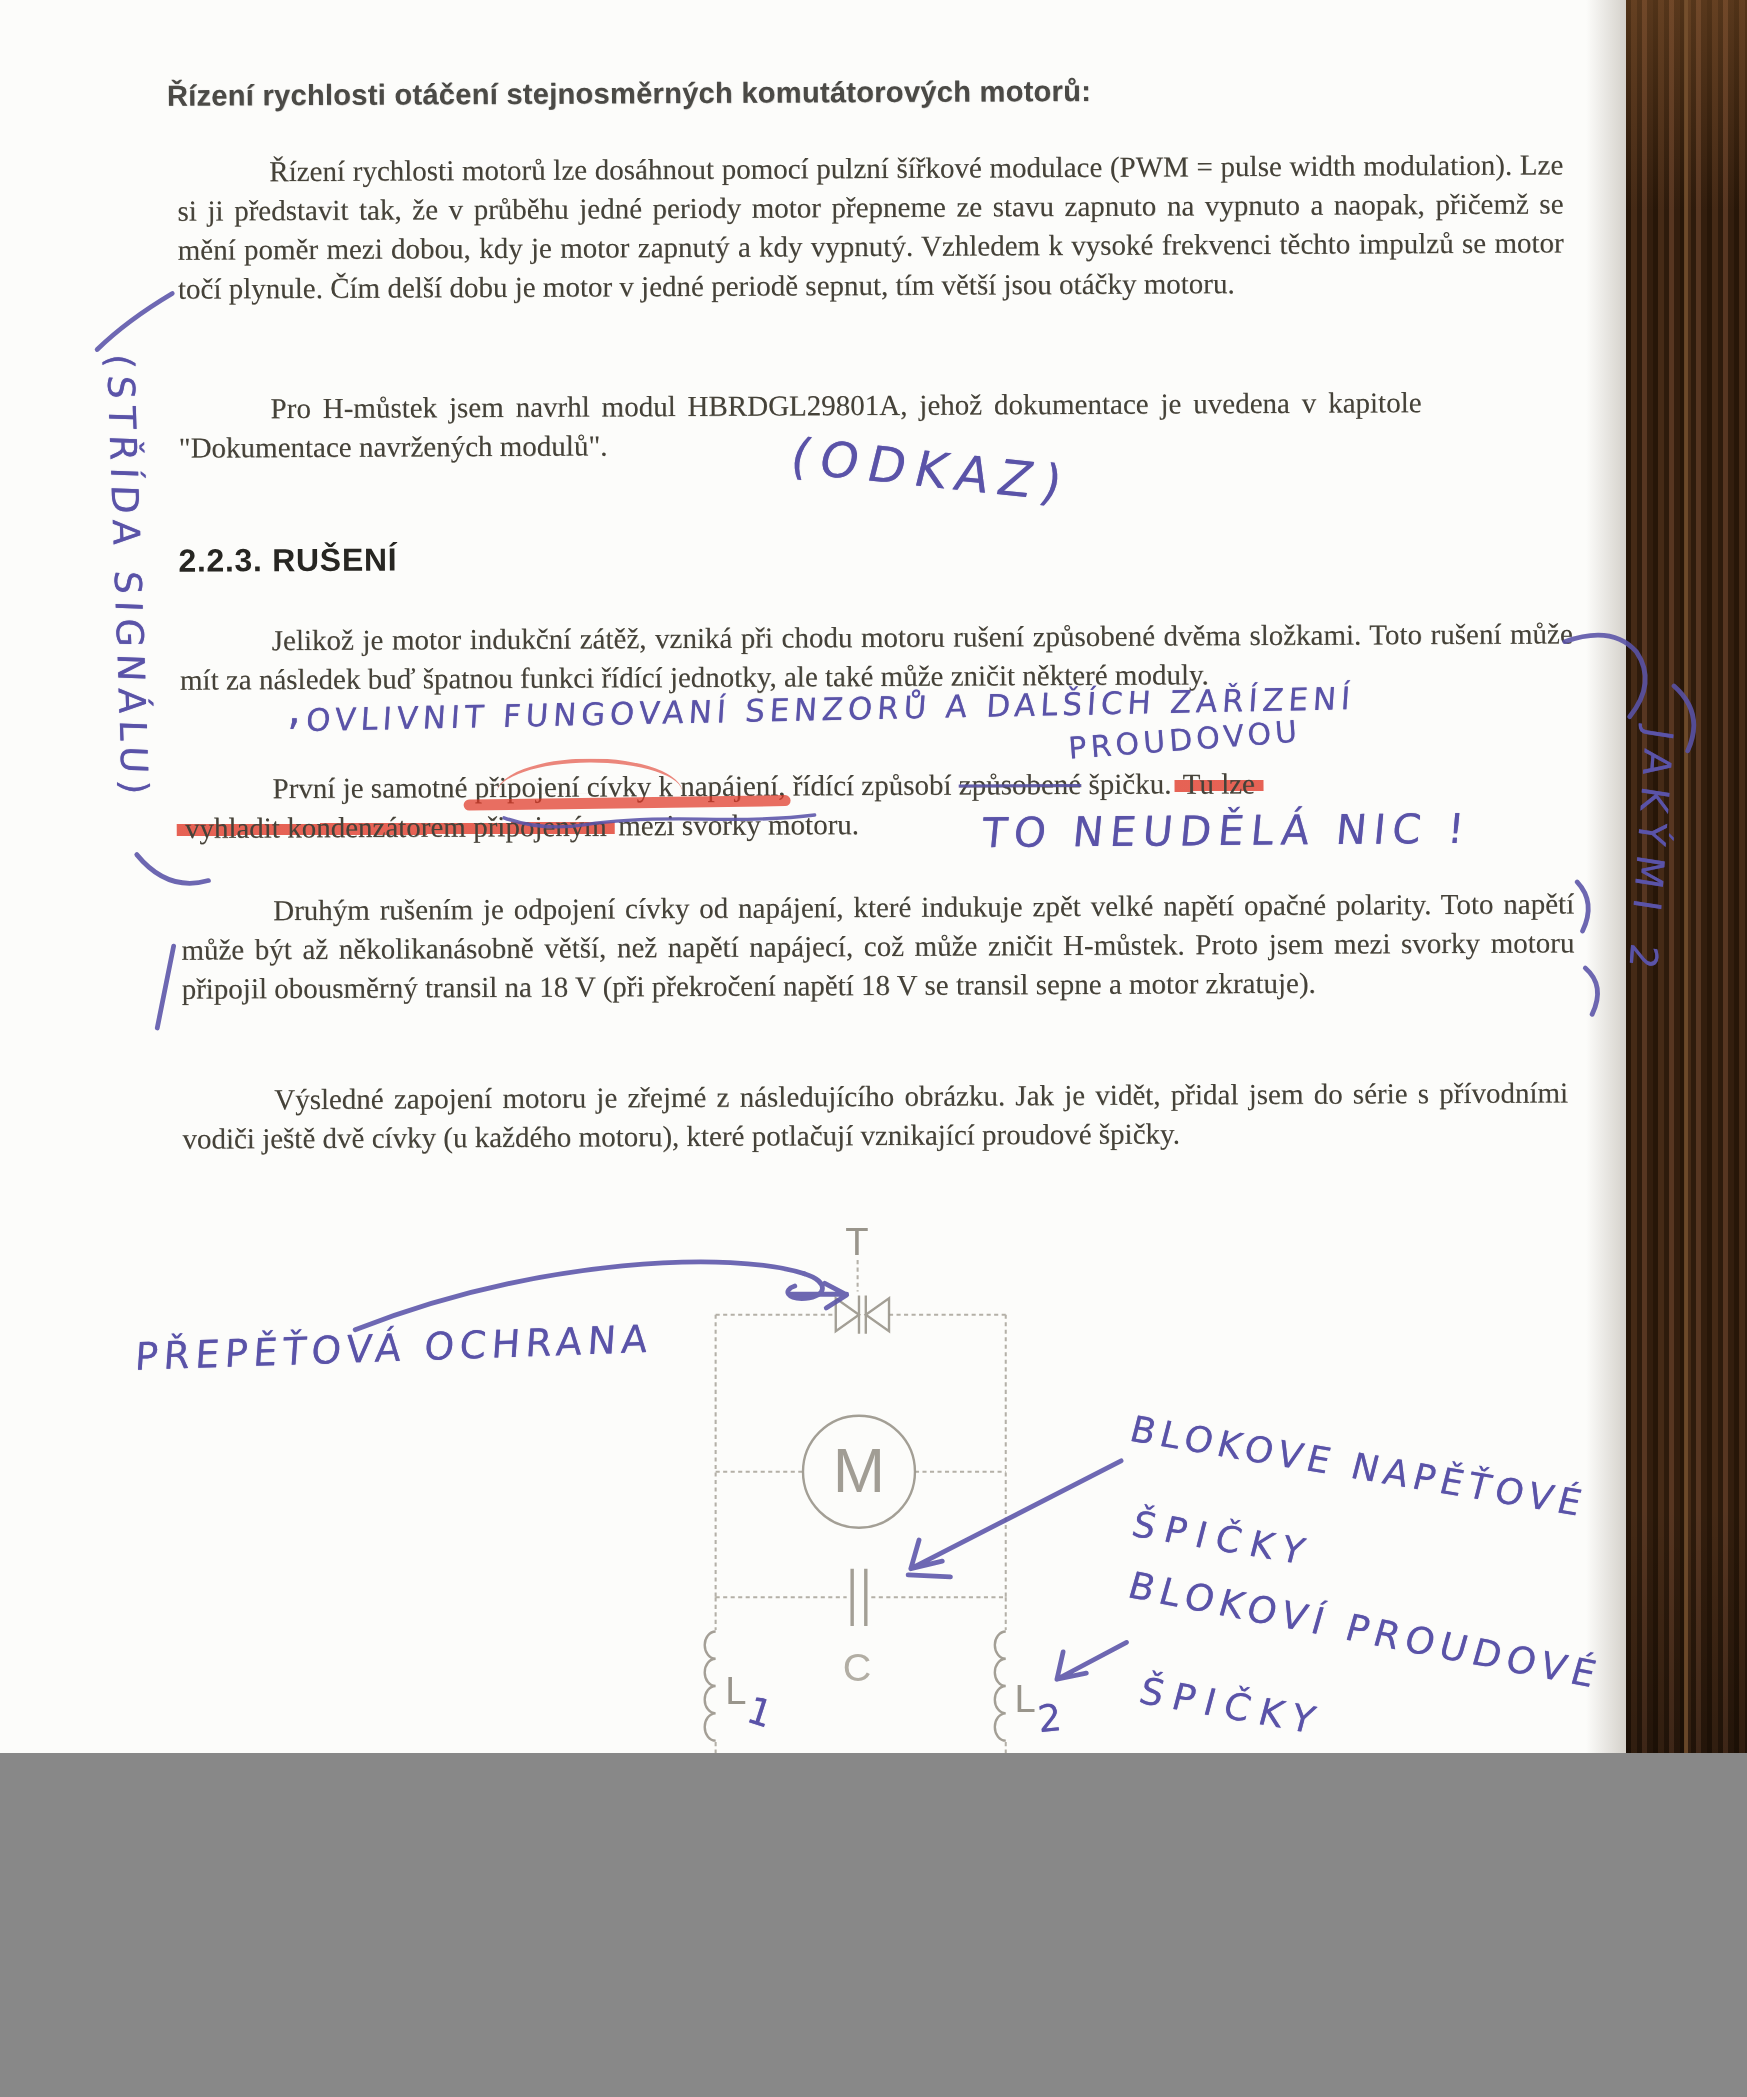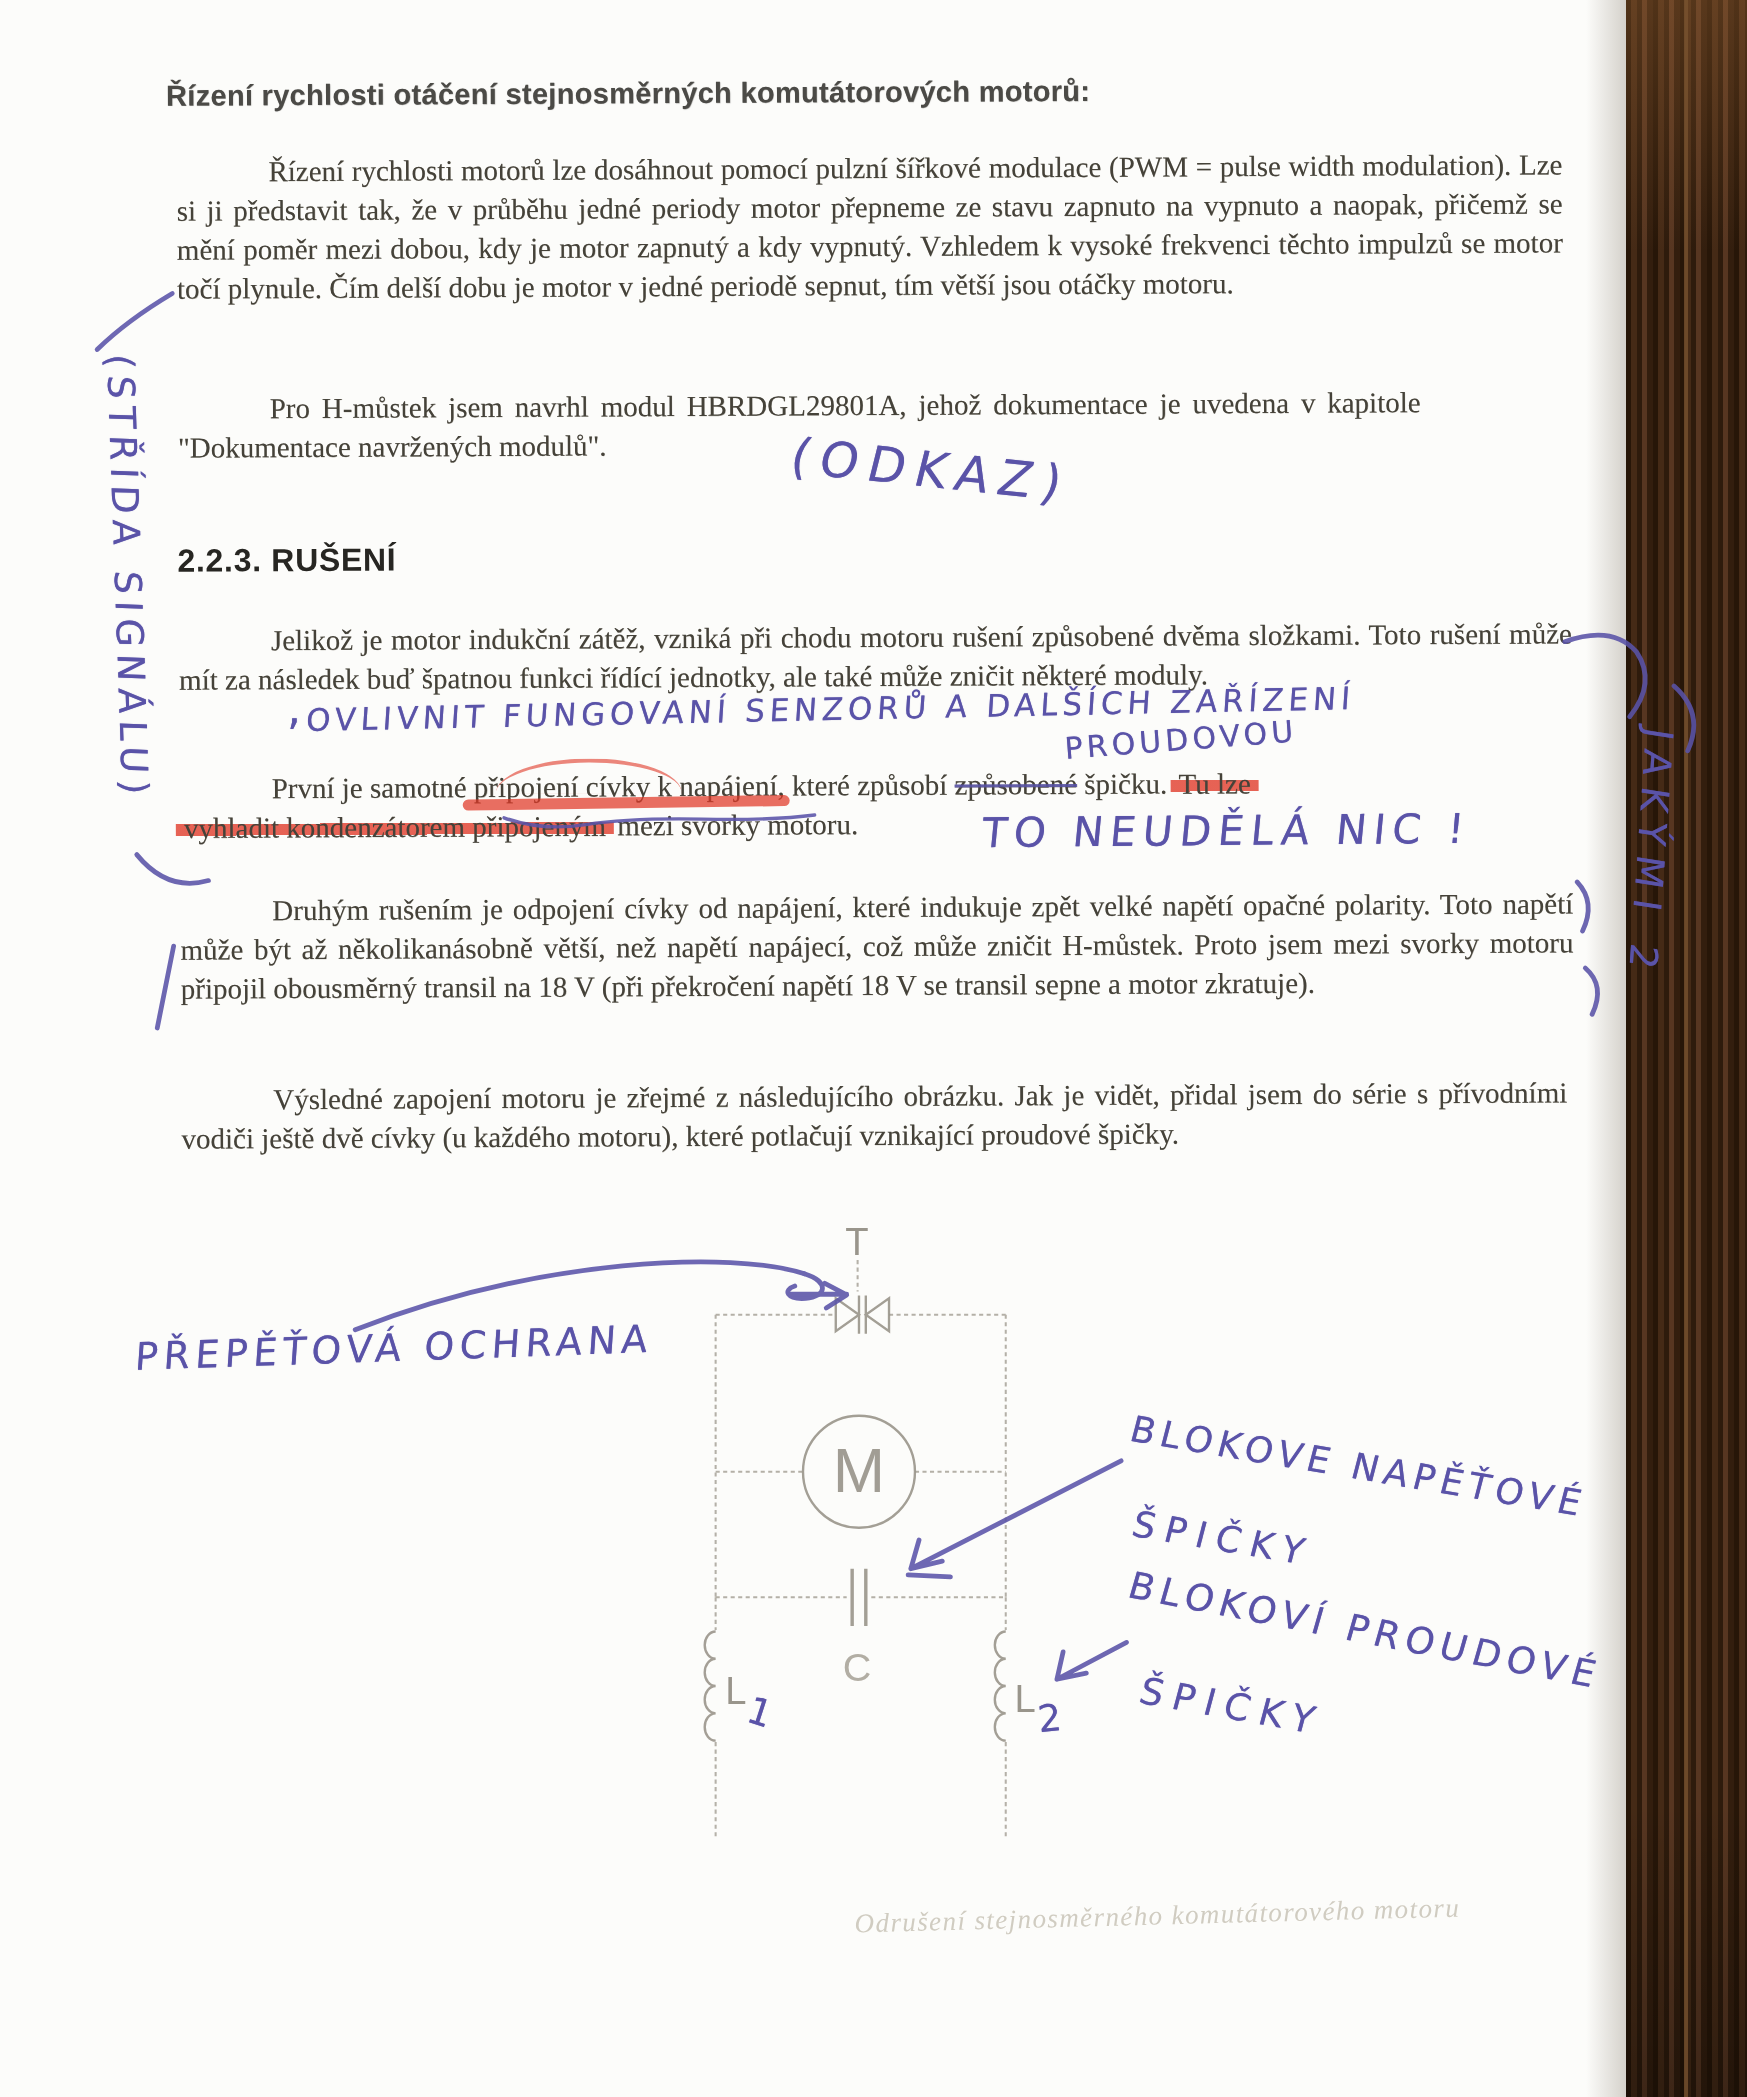--- a/index.html
+++ b/index.html
@@ -1,16 +1,16 @@
 <!DOCTYPE html>
 <html style="font-size:11px"><head>
 <meta charset="utf-8">
 <style>
   html,body{margin:0;padding:0;background:#888;}
-  .page{position:relative;width:1748px;height:2097px;background:#fcfcfa;overflow:hidden;
+  .page{position:relative;width:1748px;height:1753px;background:#fcfcfa;overflow:hidden;
         font-family:"Liberation Serif","DejaVu Serif",serif;}
   
   .wood{position:absolute;top:0;right:0;width:122px;height:100%;
         background:
           linear-gradient(180deg, rgba(160,105,55,.35) 0%, rgba(0,0,0,0) 12%, rgba(0,0,0,0) 86%, rgba(0,0,0,.30) 100%),
           repeating-linear-gradient(90deg,#271608 0 4.8px,#452a16 4.8px 11px,#2e1b0c 11px 16.4px,#573621 16.4px 21px,#331e0e 21px 27px),
           #3a2212;}
   .wood-gap{position:absolute;top:0;right:60px;width:4.1px;height:100%;background:#7a5430;opacity:.75;filter:blur(0.7px);}
   .paper-shadow{position:absolute;top:0;right:122px;width:40px;height:100%;
         background:linear-gradient(90deg, rgba(120,108,90,0), rgba(110,98,80,.28));}
@@ -56,21 +56,21 @@
 
     <div class="printed indent" style="left:181px;top:149px;width:1386px;">Řízení rychlosti motorů lze dosáhnout pomocí pulzní šířkové modulace (PWM = pulse width modulation). Lze si ji představit tak, že v průběhu jedné periody motor přepneme ze stavu zapnuto na vypnuto a naopak, přičemž se mění poměr mezi dobou, kdy je motor zapnutý a kdy vypnutý. Vzhledem k vysoké frekvenci těchto impulzů se motor točí plynule. Čím delší dobu je motor v jedné periodě sepnut, tím větší jsou otáčky motoru.</div>
 
     <div class="printed indent" style="left:181px;top:386px;width:1243px;">Pro H-můstek jsem navrhl modul HBRDGL29801A, jehož dokumentace je uvedena v kapitole "Dokumentace navržených modulů".</div>
 
     <div class="sec-head" style="left:180px;top:539px;">2.2.3. RUŠENÍ</div>
 
     <div class="printed indent" style="left:181px;top:618px;width:1393px;">Jelikož je motor indukční zátěž, vzniká při chodu motoru rušení způsobené dvěma složkami. Toto rušení může mít za následek buď špatnou funkci řídící jednotky, ale také může zničit některé moduly.</div>
 
     <div class="printed indent" style="left:181px;top:766px;width:1393px;text-align:left;">
-      <span>První je samotné </span><span class="red-mark"><span>připojení cívky k napájení,</span></span><span> které způsobí </span><span class="blue-strike"><span>způsobené</span><span class="proudovou">PROUDOVOU</span></span><span> špičku. </span><span class="red-strike">Tu lze</span><br><span class="red-strike">vyhladit kondenzátorem připojeným</span><span> mezi svorky motoru.</span>
+      <span>První je samotné </span><span class="red-mark"><span>připojení cívky k napájení,</span></span><span> řídící způsobí </span><span class="blue-strike"><span>způsobené</span><span class="proudovou">PROUDOVOU</span></span><span> špičku. </span><span class="red-strike">Tu lze</span><br><span class="red-strike">vyhladit kondenzátorem připojeným</span><span> mezi svorky motoru.</span>
     </div>
 
     <div class="printed indent" style="left:181px;top:888px;width:1393px;">Druhým rušením je odpojení cívky od napájení, které indukuje zpět velké napětí opačné polarity. Toto napětí může být až několikanásobně větší, než napětí napájecí, což může zničit H-můstek. Proto jsem mezi svorky motoru připojil obousměrný transil na 18 V (při překročení napětí 18 V se transil sepne a motor zkratuje).</div>
 
     <div class="printed indent" style="left:181px;top:1077px;width:1386px;">Výsledné zapojení motoru je zřejmé z následujícího obrázku. Jak je vidět, přidal jsem do série s přívodními vodiči ještě dvě cívky (u každého motoru), které potlačují vznikající proudové špičky.</div>
 
     <div class="caption" style="left:850px;top:1902px;">Odrušení stejnosměrného komutátorového motoru</div>
   </div>
 
   <div class="hw" style="left:791px;top:442px;font-size:49px;letter-spacing:9.6px;transform:rotate(6deg) skewX(-8deg);">(ODKAZ)</div>

